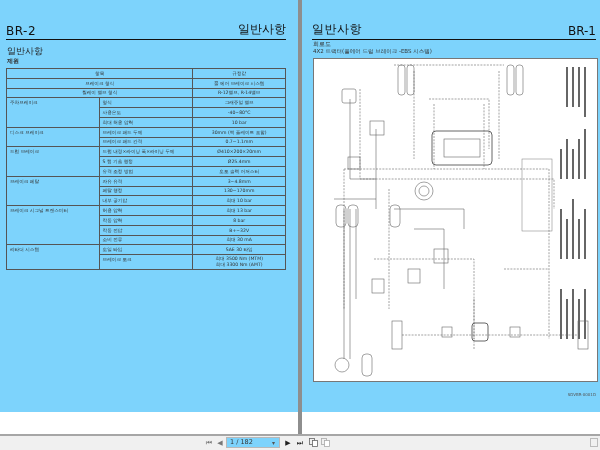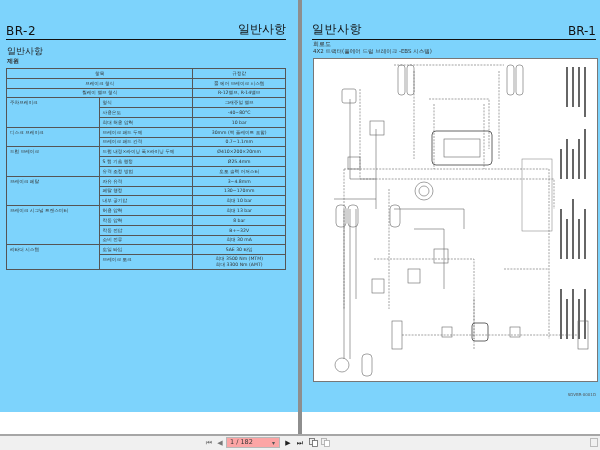--- a/index.html
+++ b/index.html
@@ -28,21 +28,21 @@
 
   .r-sec { position: absolute; left: 11px; top: 40px; font-size: 6px; color: #333; }
   .r-sub { position: absolute; left: 11px; top: 48px; font-size: 5.5px; color: #333; }
   .diagram { position: absolute; left: 11px; top: 58px; width: 285px; height: 324px; border: 1px solid #777; background: #fff; }
   .diagram svg { position: absolute; left: 0; top: 0; }
   .fig-code { position: absolute; right: 4px; top: 392px; font-size: 4px; color: #555; }
 
   .toolbar { position: absolute; left: 0; top: 436px; width: 600px; height: 14px; background: #f0f0f0; }
   .tb-btn { position: absolute; top: 2px; height: 10px; width: 10px; font-size: 7px; line-height: 10px; text-align: center; color: #777; cursor: pointer; }
   .tb-btn.dark { color: #222; }
-  .page-input { position: absolute; left: 226px; top: 1px; width: 54px; height: 11px; background: #fca5a5; border: 1px solid #b8b8b8; font-size: 6.5px; line-height: 9px; padding-left: 3px; color: #333; }
+  .page-input { position: absolute; left: 226px; top: 1px; width: 54px; height: 11px; background: #7dd3fc; border: 1px solid #b8b8b8; font-size: 6.5px; line-height: 9px; padding-left: 3px; color: #333; }
   .page-dd { position: absolute; left: 272px; top: 2px; width: 6px; height: 9px; font-size: 6px; line-height: 9px; color: #555; }
   .tb-right { position: absolute; right: 2px; top: 2px; width: 8px; height: 9px; border: 1px solid #bbb; }
 </style>
 </head>
 <body>
 
 <div class="viewer">
 
   <div class="page page-left">
     <div class="hdr">

